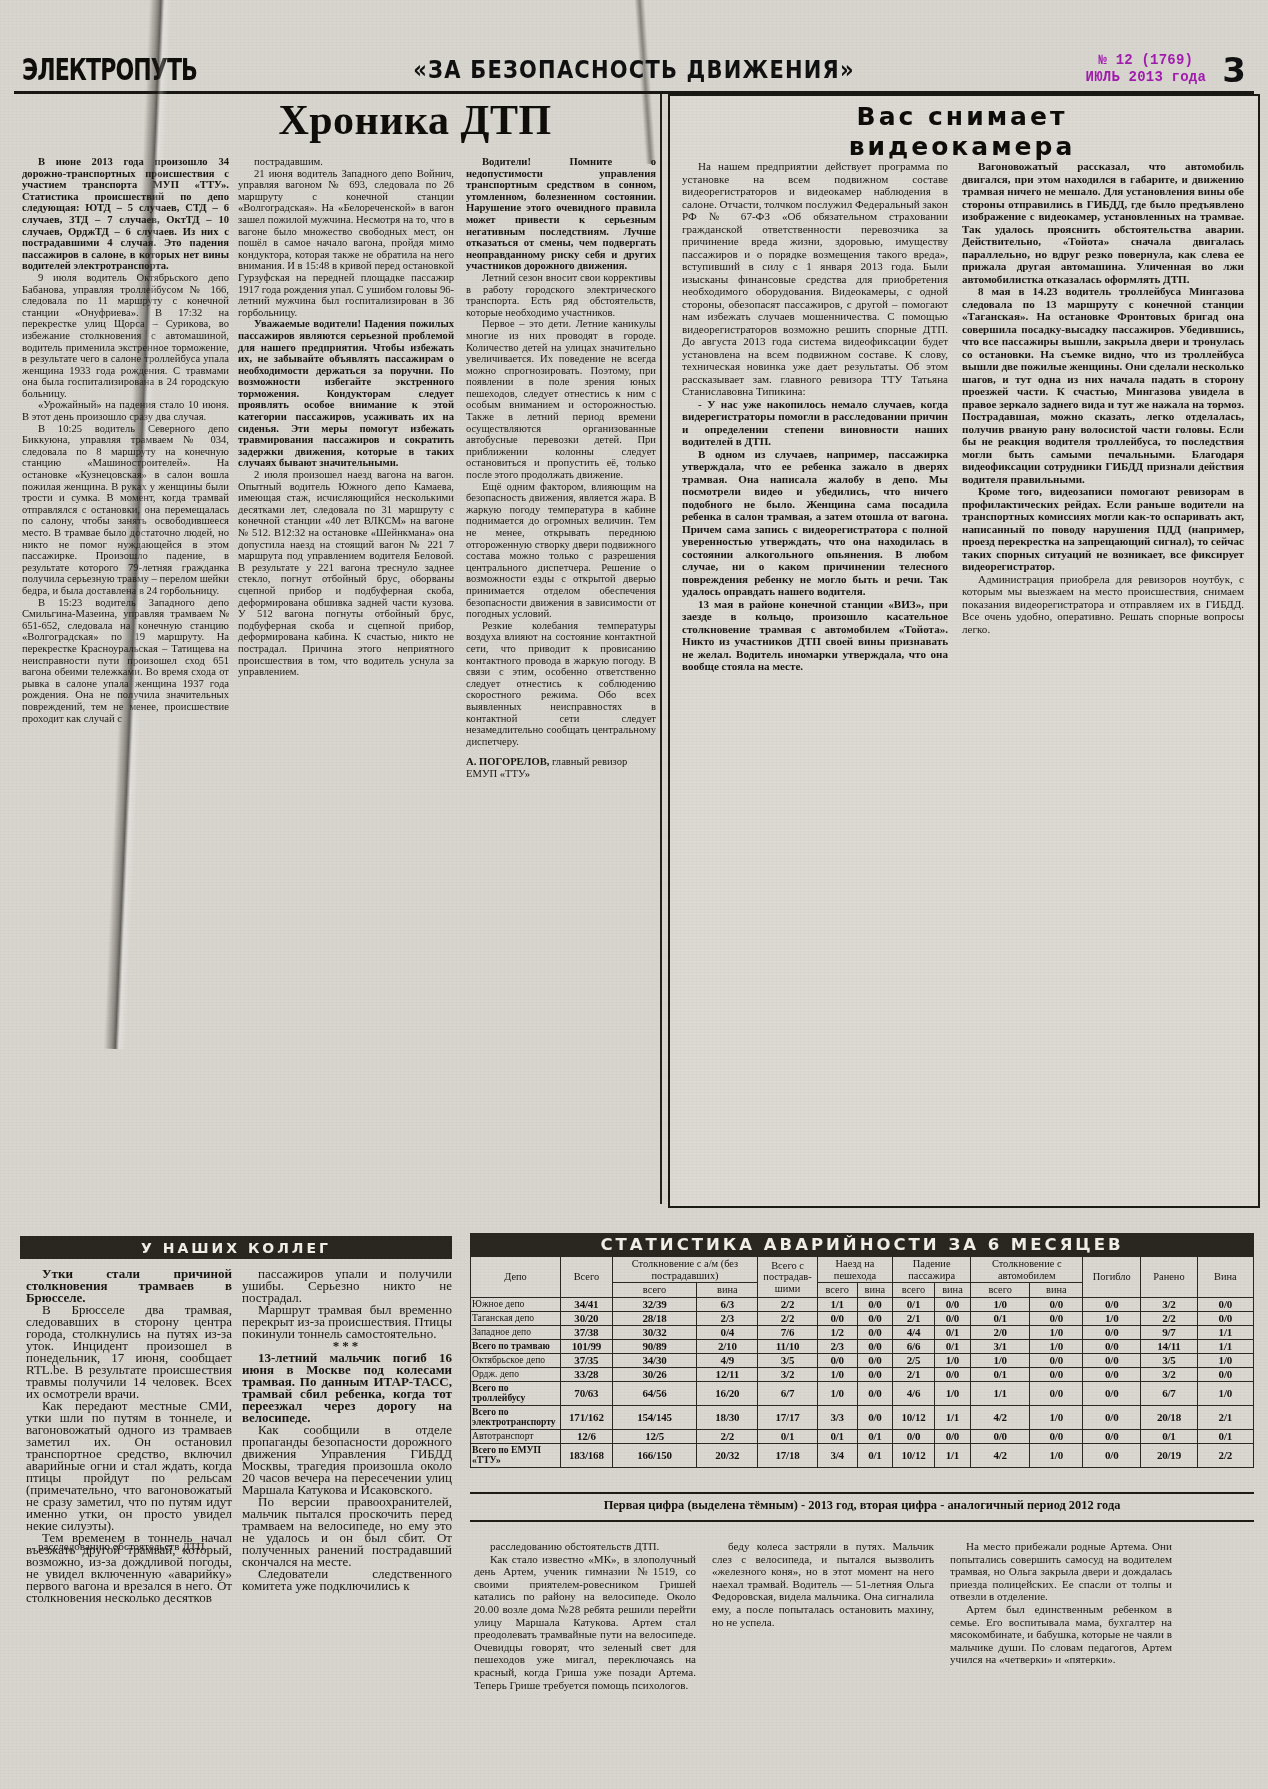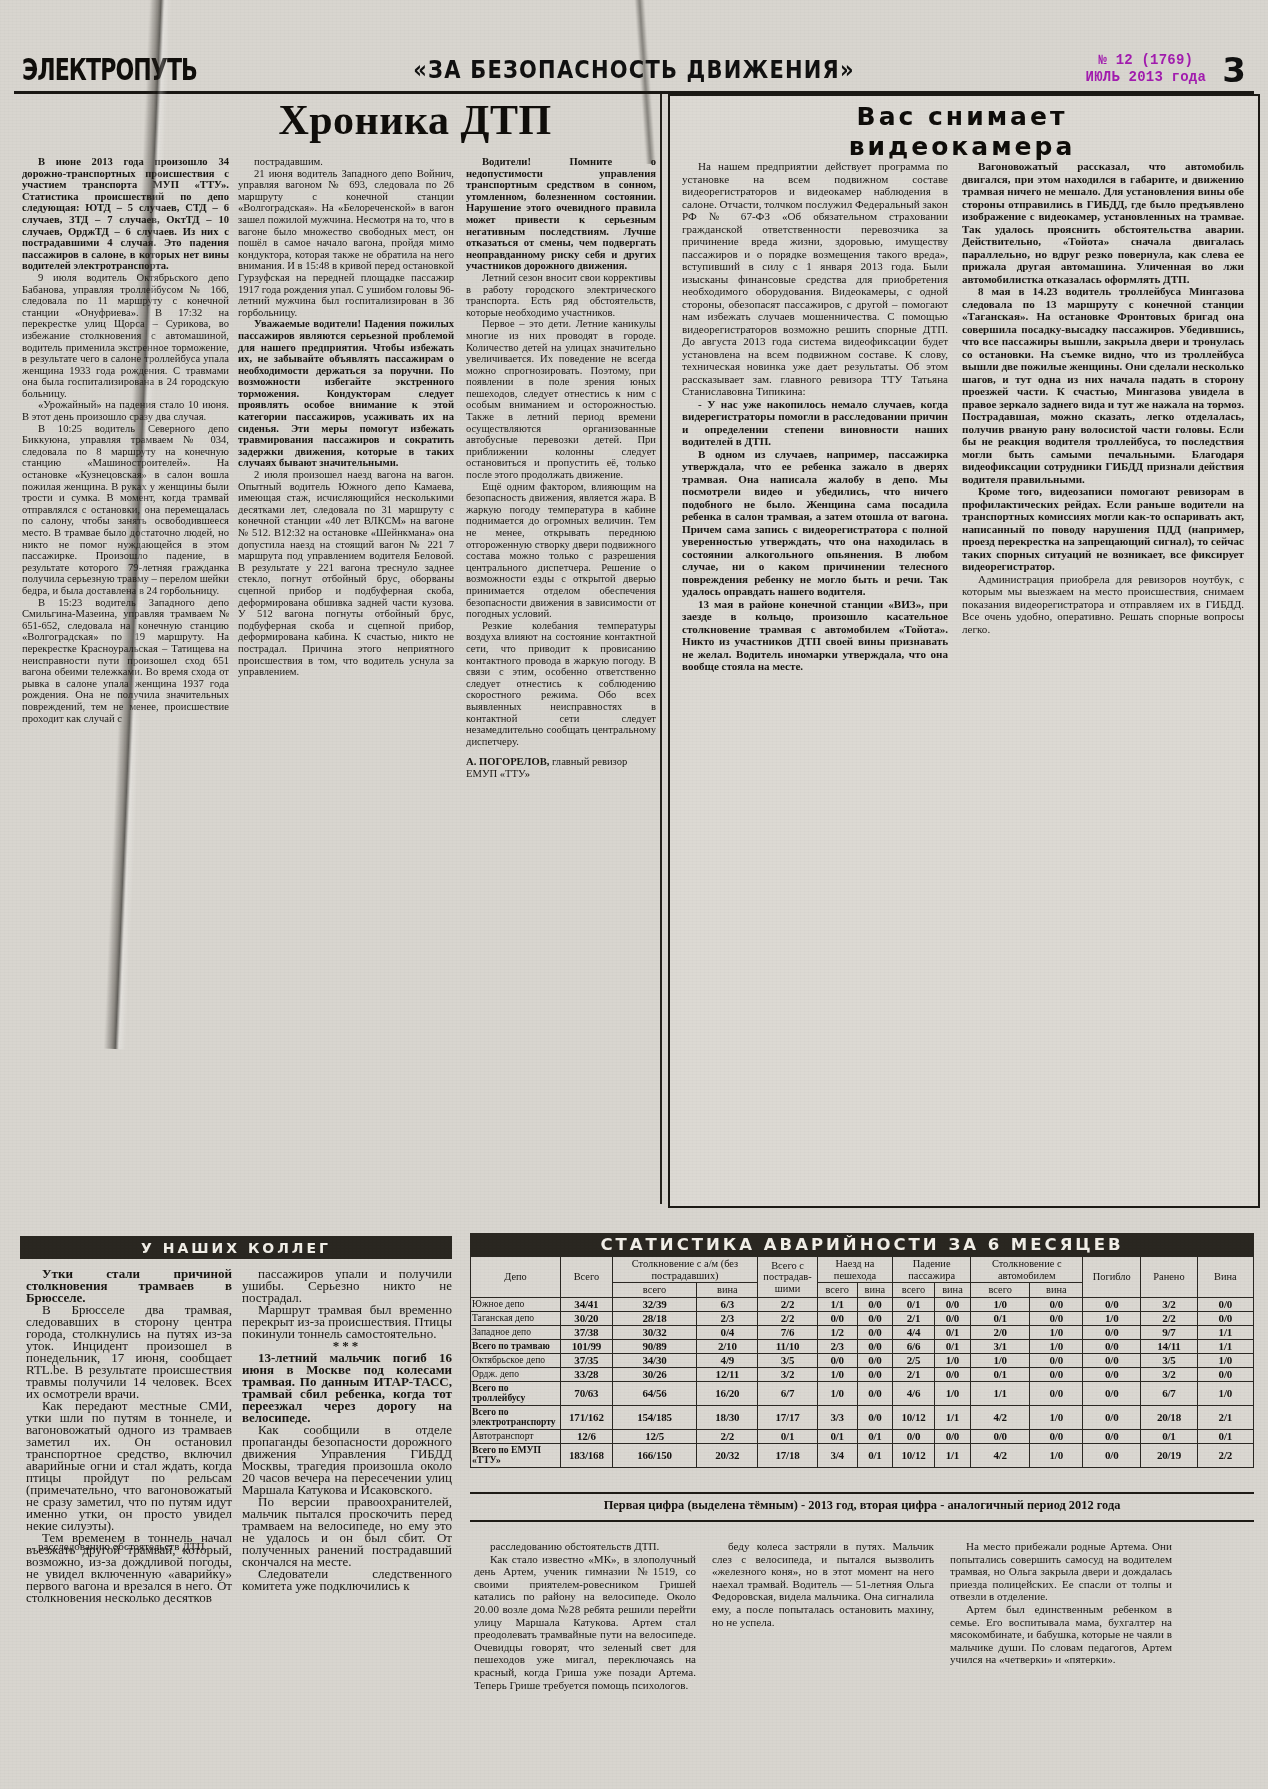--- a/index.html
+++ b/index.html
@@ -373,21 +373,21 @@
             <td class="num">1/0</td>
             <td class="num">1/1</td>
             <td class="num">0/0</td>
             <td class="num">0/0</td>
             <td class="num">6/7</td>
             <td class="num">1/0</td>
           </tr>
           <tr class="totrow">
             <td class="dep">Всего по электротранспорту</td>
             <td class="num">171/162</td>
-            <td class="num">154/185</td>
+            <td class="num">154/145</td>
             <td class="num">18/30</td>
             <td class="num">17/17</td>
             <td class="num">3/3</td>
             <td class="num">0/0</td>
             <td class="num">10/12</td>
             <td class="num">1/1</td>
             <td class="num">4/2</td>
             <td class="num">1/0</td>
             <td class="num">0/0</td>
             <td class="num">20/18</td>

